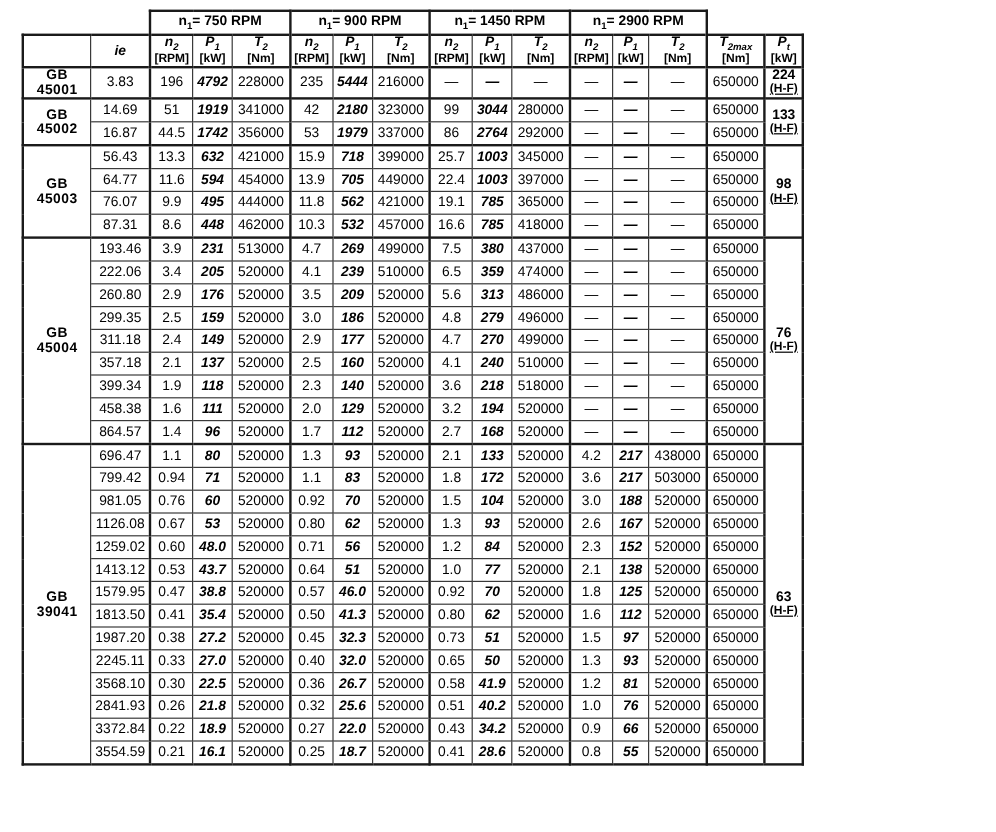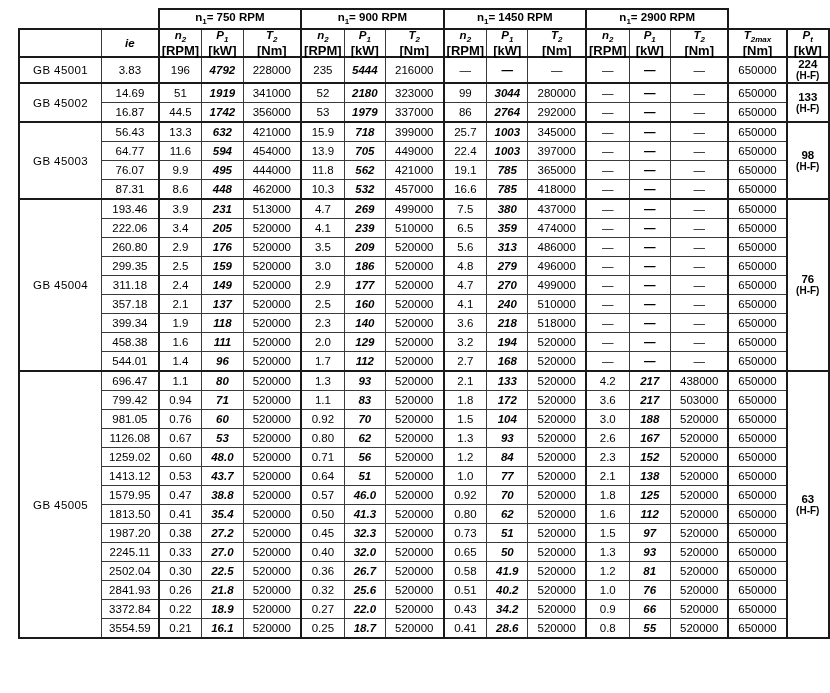--- a/index.html
+++ b/index.html
@@ -1,18 +1,18 @@
 <!DOCTYPE html>
 <html><head>
 <meta charset="utf-8">
 <style>
   html,body{margin:0;padding:0;background:#ffffff;}
   body{font-family:"Liberation Sans", sans-serif;}
   #page{
-    width:830px;height:693px;position:relative;overflow:hidden;background:#fff;
+    width:670px;height:693px;position:relative;overflow:hidden;background:#fff;
   }
   table.spec{
     border-collapse:collapse;
     position:absolute;left:18px;top:8px;
     table-layout:fixed;
   }
   table.spec td,table.spec th{
     border:1px solid #3a3a3a;
     padding:0;
     text-align:center;
@@ -33,52 +33,52 @@
   }
   .rpm-head sub{font-size:8px;}
   .sub-head{
     background:#f2d200;
     font-weight:bold;
     font-size:12px;
     line-height:11px;
     height:30px;
     font-style:italic;
   }
-  .sub-head .u{font-style:normal;font-weight:bold;font-size:13px;display:block;}
+  .sub-head .u{font-style:normal;font-weight:bold;font-size:10px;display:block;}
   .sub-head sub{font-size:8px;}
   .ie-head{
     background:#d9d9d9;
     font-weight:bold;
     font-size:13px;
     font-style:italic;
   }
   .corner{background:#fff;}
   
   .model{
     background:#f6d9bd;
-    font-weight:normal;
+    font-weight:bold;
     font-size:15px;
     letter-spacing:0.4px;
     margin-left:42px;
   }
   .ie{
     background:#d9d9d9;
     font-weight:normal;
     font-size:12px;
     text-align:right;
     padding-right:6px;
   }
   .n2{font-size:11.5px;text-align:center;}
   .p1{font-weight:bold;font-style:italic;font-size:11.5px;}
   .t2{font-size:11.5px;}
   .t2max{font-size:11.5px;border-radius:10px;}
   .pt{
     font-size:12px;font-weight:bold;line-height:12px;margin-top:40px;
   }
-  .pt .hf{font-size:10px;font-weight:bold;display:block;}
+  .pt .hf{font-size:10px;font-weight:bold;display:block;text-decoration:underline;}
   .dash{font-size:13px;}
   .blk-left{border-left:2px solid #1a1a1a !important;}
   .blk-right{border-right:2px solid #1a1a1a !important;}
   .blk-top{border-top:2px solid #1a1a1a !important;}
   .blk-bottom{border-bottom:2px solid #1a1a1a !important;}
 </style>
 </head>
 <body>
 
 <div id="page">
@@ -145,21 +145,21 @@
           <td class="t2 dash blk-right blk-top blk-bottom">—</td>
           <td class="t2max blk-left blk-right blk-top blk-bottom">650000</td>
           <td class="pt blk-right blk-top blk-bottom" rowspan="1">224<span class="hf">(H-F)</span></td>
         </tr>
         <tr>
           <td class="model blk-left blk-top blk-bottom" rowspan="2">GB 45002</td>
           <td class="ie blk-top">14.69</td>
           <td class="n2 blk-left blk-top">51</td>
           <td class="p1 blk-top">1919</td>
           <td class="t2 blk-right blk-top">341000</td>
-          <td class="n2 blk-left blk-top">52</td>
+          <td class="n2 blk-left blk-top">42</td>
           <td class="p1 blk-top">2180</td>
           <td class="t2 blk-right blk-top">323000</td>
           <td class="n2 blk-left blk-top">99</td>
           <td class="p1 blk-top">3044</td>
           <td class="t2 blk-right blk-top">280000</td>
           <td class="n2 dash blk-left blk-top">—</td>
           <td class="p1 dash blk-top">—</td>
           <td class="t2 dash blk-right blk-top">—</td>
           <td class="t2max blk-left blk-right blk-top">650000</td>
           <td class="pt blk-right blk-top blk-bottom" rowspan="2">133<span class="hf">(H-F)</span></td>
@@ -370,37 +370,37 @@
           <td class="t2 blk-right">520000</td>
           <td class="n2 blk-left">3.2</td>
           <td class="p1">194</td>
           <td class="t2 blk-right">520000</td>
           <td class="n2 dash blk-left">—</td>
           <td class="p1 dash">—</td>
           <td class="t2 dash blk-right">—</td>
           <td class="t2max blk-left blk-right">650000</td>
         </tr>
         <tr>
-          <td class="ie blk-bottom">544.01</td>
+          <td class="ie blk-bottom">864.57</td>
           <td class="n2 blk-left blk-bottom">1.4</td>
           <td class="p1 blk-bottom">96</td>
           <td class="t2 blk-right blk-bottom">520000</td>
           <td class="n2 blk-left blk-bottom">1.7</td>
           <td class="p1 blk-bottom">112</td>
           <td class="t2 blk-right blk-bottom">520000</td>
           <td class="n2 blk-left blk-bottom">2.7</td>
           <td class="p1 blk-bottom">168</td>
           <td class="t2 blk-right blk-bottom">520000</td>
           <td class="n2 dash blk-left blk-bottom">—</td>
           <td class="p1 dash blk-bottom">—</td>
           <td class="t2 dash blk-right blk-bottom">—</td>
           <td class="t2max blk-left blk-right blk-bottom">650000</td>
         </tr>
         <tr>
-          <td class="model blk-left blk-top blk-bottom" rowspan="14">GB 45005</td>
+          <td class="model blk-left blk-top blk-bottom" rowspan="14">GB 39041</td>
           <td class="ie blk-top">696.47</td>
           <td class="n2 blk-left blk-top">1.1</td>
           <td class="p1 blk-top">80</td>
           <td class="t2 blk-right blk-top">520000</td>
           <td class="n2 blk-left blk-top">1.3</td>
           <td class="p1 blk-top">93</td>
           <td class="t2 blk-right blk-top">520000</td>
           <td class="n2 blk-left blk-top">2.1</td>
           <td class="p1 blk-top">133</td>
           <td class="t2 blk-right blk-top">520000</td>
@@ -548,21 +548,21 @@
           <td class="t2 blk-right">520000</td>
           <td class="n2 blk-left">0.65</td>
           <td class="p1">50</td>
           <td class="t2 blk-right">520000</td>
           <td class="n2 blk-left">1.3</td>
           <td class="p1">93</td>
           <td class="t2 blk-right">520000</td>
           <td class="t2max blk-left blk-right">650000</td>
         </tr>
         <tr>
-          <td class="ie">2502.04</td>
+          <td class="ie">3568.10</td>
           <td class="n2 blk-left">0.30</td>
           <td class="p1">22.5</td>
           <td class="t2 blk-right">520000</td>
           <td class="n2 blk-left">0.36</td>
           <td class="p1">26.7</td>
           <td class="t2 blk-right">520000</td>
           <td class="n2 blk-left">0.58</td>
           <td class="p1">41.9</td>
           <td class="t2 blk-right">520000</td>
           <td class="n2 blk-left">1.2</td>

